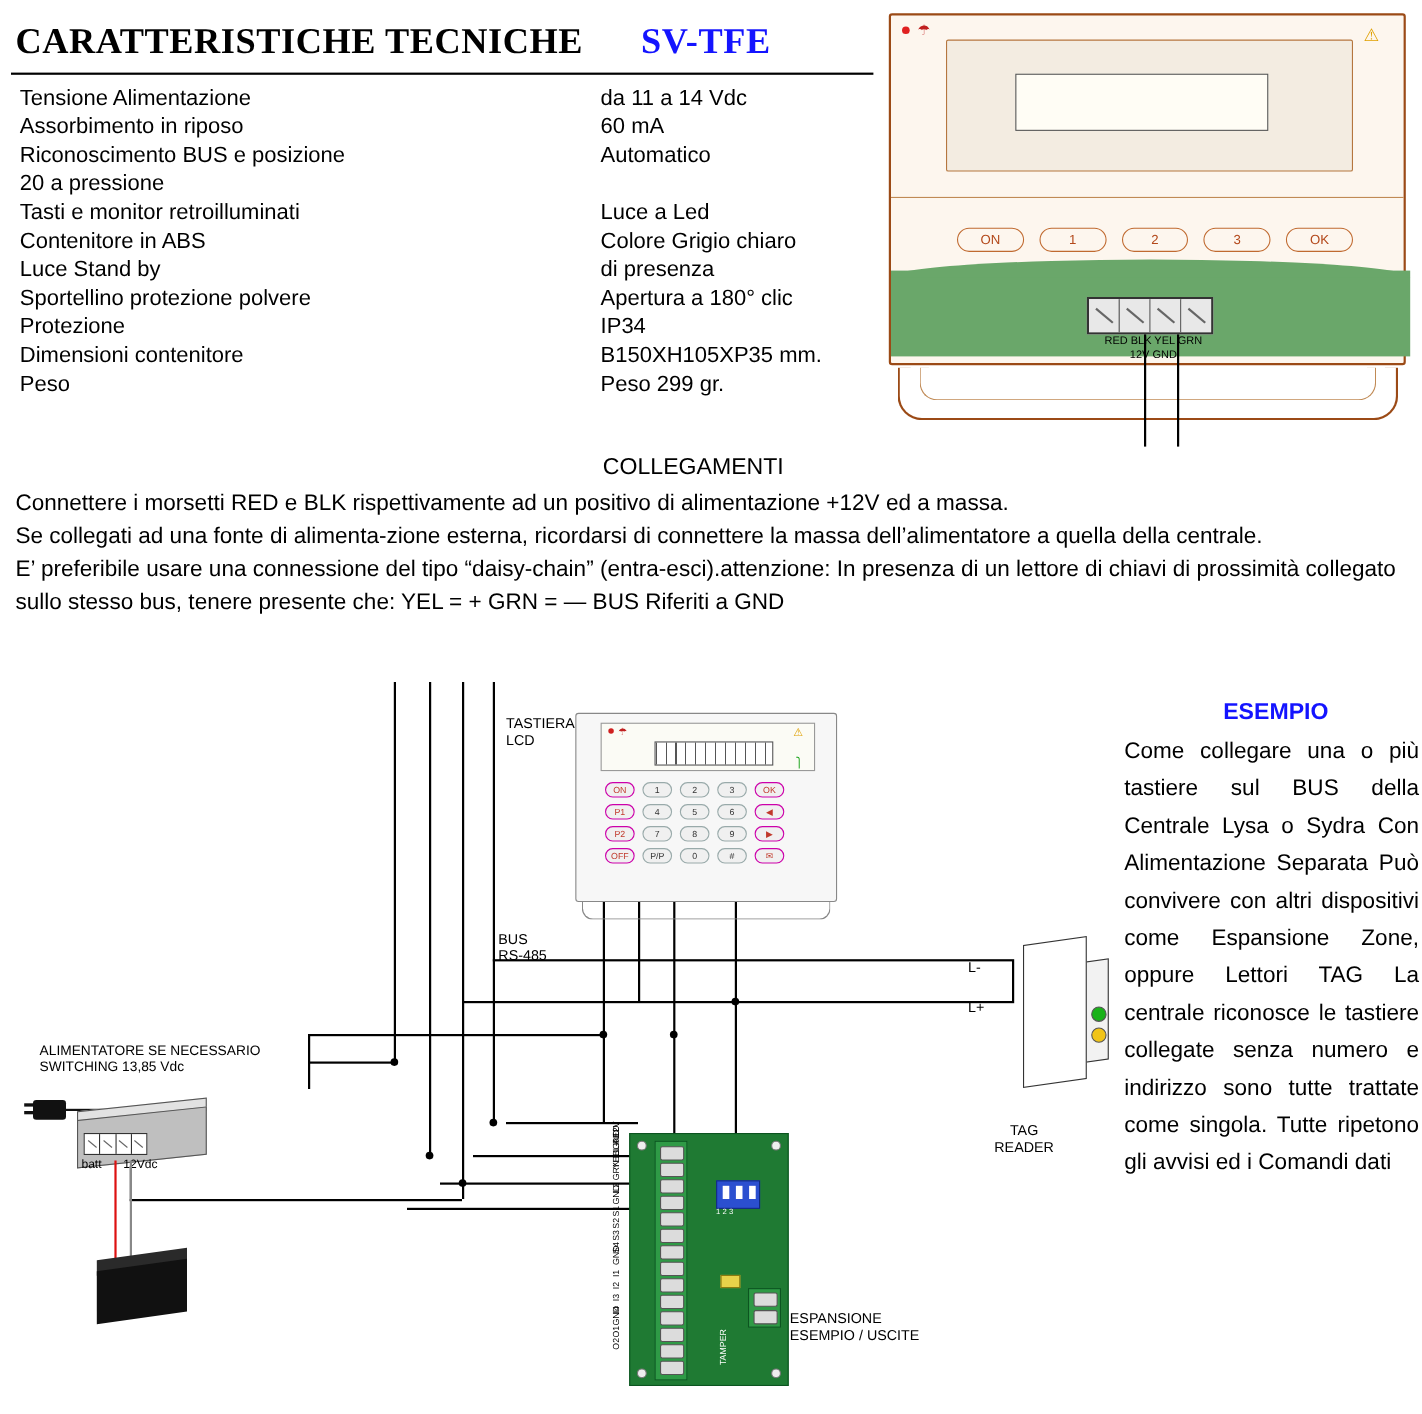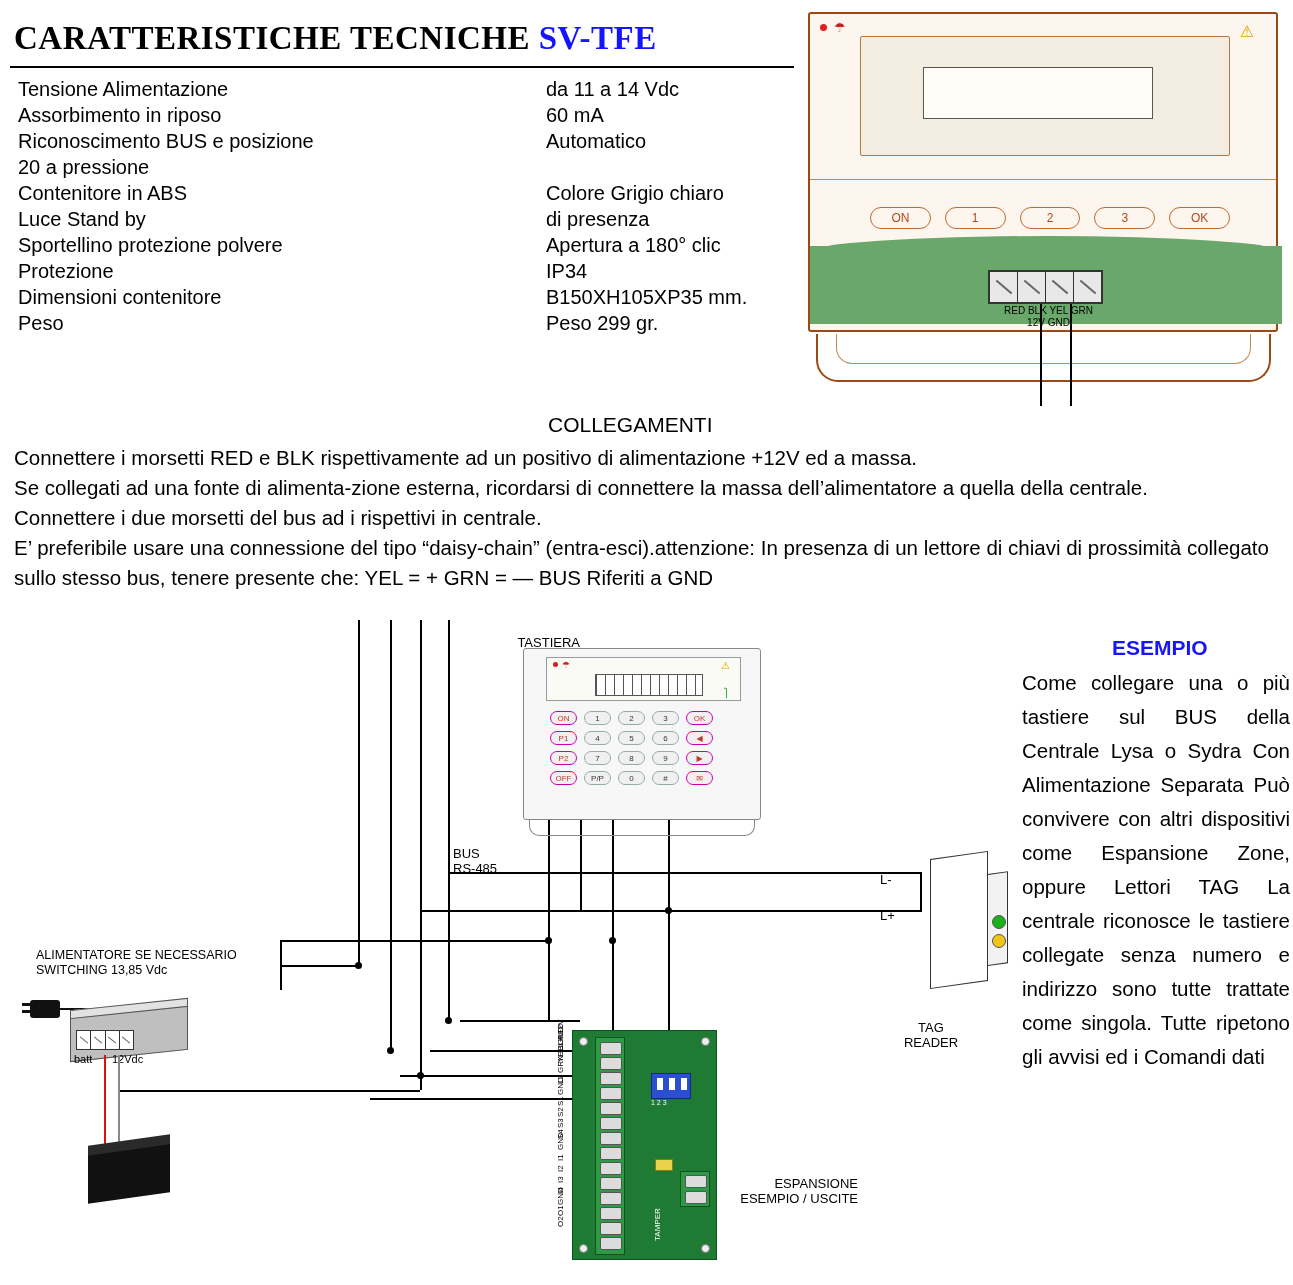--- a/index.html
+++ b/index.html
@@ -12,21 +12,21 @@
     color:#000;
     overflow:hidden;
   }
   .title {
     position:absolute; left:14px; top:20px;
     font-family:"Liberation Serif", serif;
     font-weight:bold; font-size:33px;
     letter-spacing:0.5px;
     white-space:nowrap;
   }
-  .title .model { color:#1414ff; }
+  .title .model { color:#1414ff;margin-left:44px; }
   .title-rule {
     position:absolute; left:10px; top:66px; width:784px; height:2px; background:#000;
   }
   
   .spec {
     position:absolute; left:18px; top:78px; width:780px;
   }
   .spec-row { display:flex; height:26px; align-items:flex-start; }
   .spec-label { width:528px; font-size:20px; white-space:nowrap; }
   .spec-value { font-size:20px; white-space:nowrap; }
@@ -97,21 +97,21 @@
 
   
   .coll-title { position:absolute; left:548px; top:413px; font-size:21px; }
   .coll-body { position:absolute; left:14px; top:443px; width:1272px; font-size:20.5px; line-height:30px; }
   .coll-body p { margin:0; }
 
   
   .diagram { position:absolute; left:0; top:620px; width:1020px; height:665px; }
 
   .lbl { position:absolute; font-size:13px; color:#000; line-height:15px; }
-  .lbl.c { text-align:right; }
+  .lbl.c { text-align:left;margin-top:15px; }
   .wire { position:absolute; background:#000; }
   .hw { height:2px; }
   .vw { width:2px; }
   .node { position:absolute; width:7px; height:7px; background:#000; border-radius:50%; }
 
   
   .kp2 { position:absolute; left:523px; top:648px; width:242px; height:190px; }
   .kp2-body { position:absolute; left:0; top:0; width:238px; height:172px; border:1px solid #888; background:#f7f7f7; border-radius:3px; }
   .kp2-screen { position:absolute; left:22px; top:8px; width:195px; height:44px; border:1px solid #999; background:#fbfbf5; }
   .kp2-lcd { position:absolute; left:48px; top:16px; width:108px; height:22px; border:1px solid #555; background:#fff;
@@ -195,20 +195,24 @@
     <div class="spec-row">
       <div class="spec-label">Assorbimento in riposo</div>
       <div class="spec-value">60 mA</div>
     </div>
     <div class="spec-row">
       <div class="spec-label">Riconoscimento BUS e posizione</div>
       <div class="spec-value">Automatico</div>
     </div>
     <div class="spec-row">
       <div class="spec-value">20 a pressione</div>
+    </div>
+    <div class="spec-row">
+      <div class="spec-label">Tasti e monitor retroilluminati</div>
+      <div class="spec-value">Luce a Led</div>
     </div>
     <div class="spec-row">
       <div class="spec-label">Contenitore in ABS</div>
       <div class="spec-value">Colore Grigio chiaro</div>
     </div>
     <div class="spec-row">
       <div class="spec-label">Luce Stand by</div>
       <div class="spec-value">di presenza</div>
     </div>
     <div class="spec-row">
@@ -268,21 +272,20 @@
   <div class="kp-base"></div>
   <div class="kp-base2"></div>
   <div class="kp-wire1"></div>
   <div class="kp-wire2"></div>
 </div>
 
 <div class="coll-title">COLLEGAMENTI</div>
 <div class="coll-body" id="coll-body">
     <p>Connettere i morsetti RED e BLK rispettivamente ad un positivo di alimentazione +12V ed a massa.</p>
     <p>Se collegati ad una fonte di alimenta-zione esterna, ricordarsi di connettere la massa dell’alimentatore a quella della centrale.</p>
-    <p>Connettere i due morsetti del bus ad i rispettivi in centrale.</p>
     <p>E’ preferibile usare una connessione del tipo “daisy-chain” (entra-esci).attenzione: In presenza di un lettore di chiavi di prossimità collegato sullo stesso bus, tenere presente che: YEL = + GRN = — BUS Riferiti a GND</p>
   </div>
 
 <div class="diagram">
 
   <div class="lbl c" style="left:460px; top:15px; width:120px;">
     <div>TASTIERA</div>
     <div>LCD</div>
   </div>
   <div class="lbl" style="left:453px; top:226px;">

